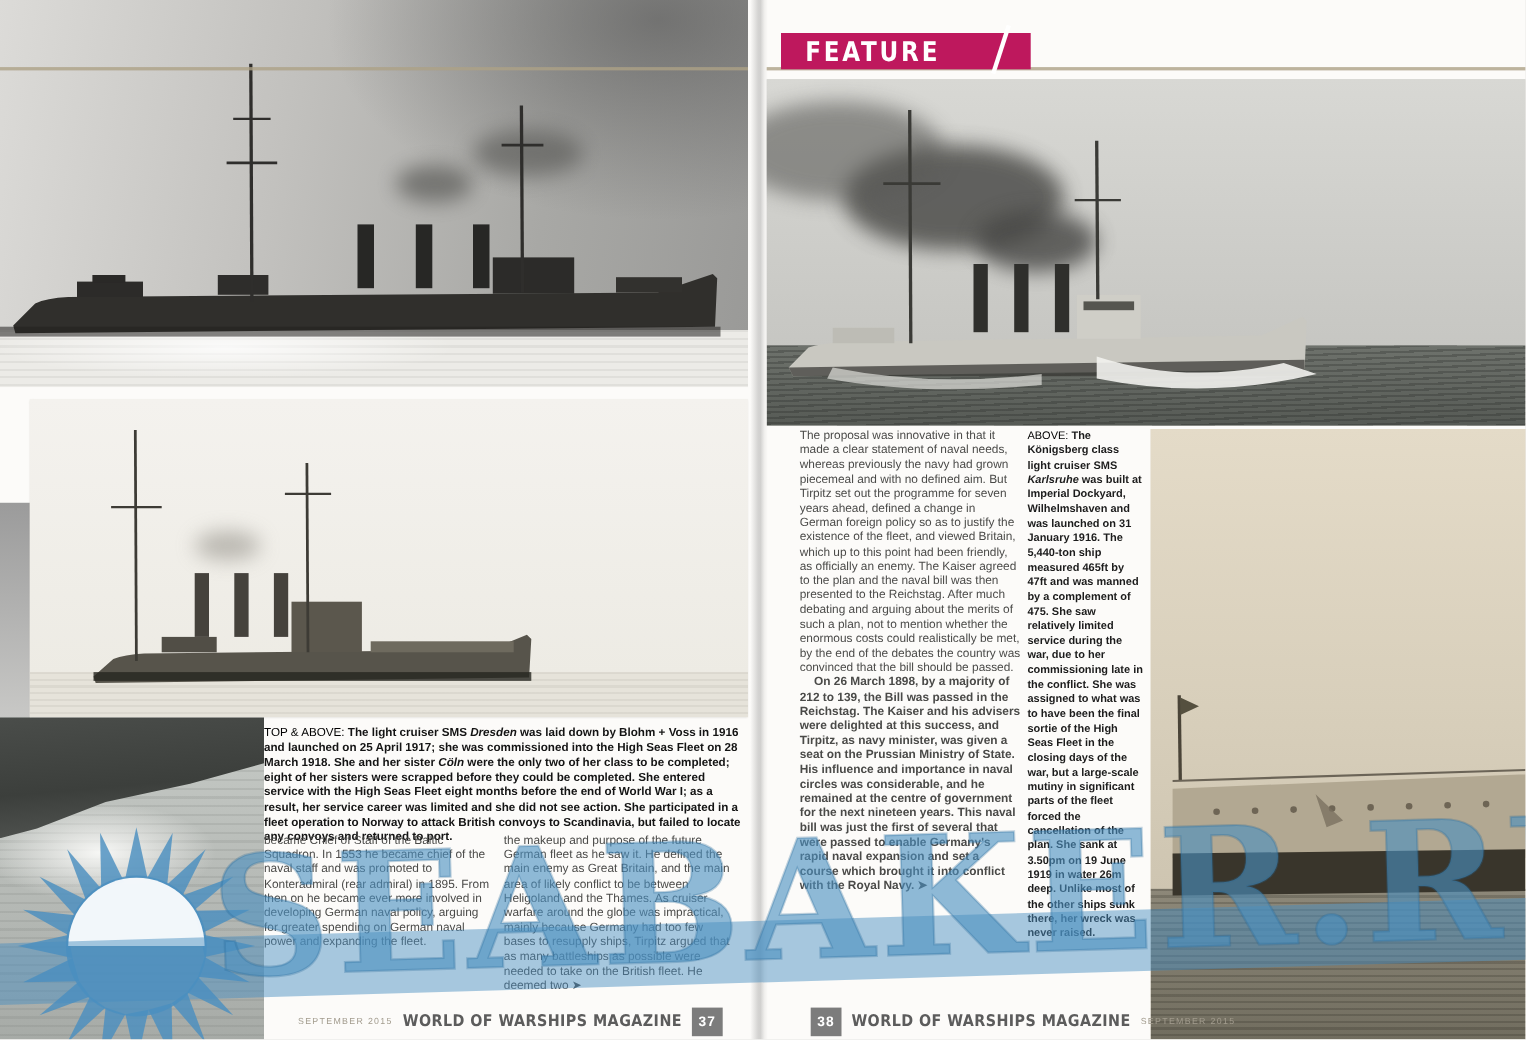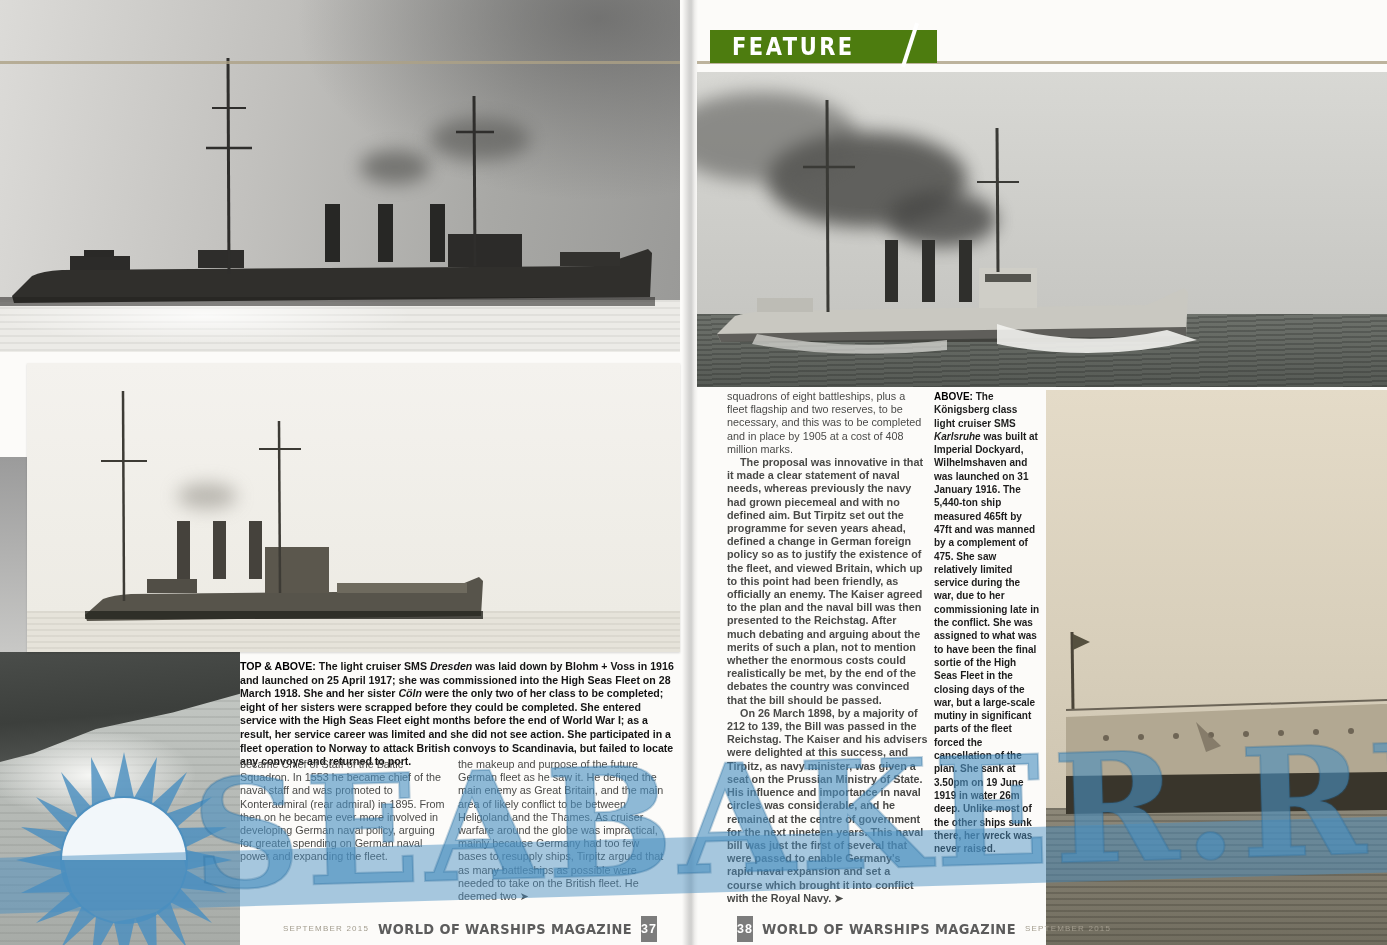--- a/index.html
+++ b/index.html
@@ -48,46 +48,46 @@
 
   
   .photo5{left:1046px;top:390px;width:341px;height:555px;z-index:2;background:#ddd4c1;}
   .photo5 .sky{top:0;height:420px;background:linear-gradient(180deg,#e4dbc8 0%,#d8cfbb 60%,#cec5b1 100%);}
   .photo5 .water{top:418px;height:137px;
     background:repeating-linear-gradient(180deg,rgba(40,38,30,.22) 0 2px,transparent 2px 6px),
                linear-gradient(180deg,#8d8879 0%,#716d5f 100%);}
 
   
   .rule{position:absolute;height:3px;background:rgba(172,161,134,.8);z-index:4;}
-  .feature-bar{left:710px;top:30px;width:227px;height:33px;background:#4d7c0f;z-index:5;
+  .feature-bar{left:710px;top:30px;width:227px;height:33px;background:#be185d;z-index:5;
     display:flex;align-items:center;padding-left:22px;box-sizing:border-box;}
   .feature-bar span{color:#fff;font-weight:bold;font-size:21px;letter-spacing:2.5px;
     transform:scaleY(1.18);font-family:"DejaVu Sans",sans-serif;}
   .slash{left:908px;top:22px;width:4px;height:46px;background:#fff;transform:rotate(18deg);z-index:6;}
 
   
   .caption{left:240px;top:660px;width:434px;z-index:3;font-size:10.6px;line-height:13.6px;
     color:#141414;font-weight:bold;}
-  .cap-lead{font-weight:bold;color:#000;}
+  .cap-lead{font-weight:normal;color:#000;}
   .it{font-style:italic;}
   .col{z-index:3;font-size:10.8px;line-height:13.2px;color:#4a4a48;}
   .col p{margin:0;}
   .col p + p{text-indent:13px;font-weight:bold;}
   .col1{left:240px;top:758px;width:206px;}
   .col2{left:458px;top:758px;width:208px;}
   .rcol{left:727px;top:390px;width:201px;}
   .sidebar{left:934px;top:390px;width:107px;z-index:3;font-size:10px;line-height:13.3px;
     color:#1c1c1c;font-weight:bold;}
 
   
   .footer{z-index:5;display:flex;align-items:center;gap:9px;height:27px;}
   .f-date{font-size:8px;font-weight:normal;color:#a29c8e;letter-spacing:1.2px;}
   .f-title{font-size:13px;font-weight:bold;color:#5c5c5c;letter-spacing:.4px;
     transform:scaleY(1.12);font-family:"DejaVu Sans",sans-serif;}
-  .f-box{width:16px;height:26px;background:#7c7c7c;color:#fff;font-weight:bold;font-size:12.5px;
+  .f-box{width:28px;height:26px;background:#7c7c7c;color:#fff;font-weight:bold;font-size:12.5px;
     display:flex;align-items:center;justify-content:center;letter-spacing:1px;}
   .footer-left{position:absolute;top:915px;right:730px;}
   .footer-right{position:absolute;top:915px;left:737px;}
 
   
   .gutter{left:682px;top:0;width:16px;height:945px;z-index:4;
     background:linear-gradient(90deg,transparent 0%,rgba(70,70,70,.22) 45%,rgba(110,110,110,.30) 58%,rgba(0,0,0,.05) 80%,transparent 100%);}
 
   
   .wm-band{left:-30px;top:852px;width:1460px;height:56px;background:rgba(74,143,192,.48);
@@ -196,21 +196,20 @@
       <line x1="130" y1="28" x2="131" y2="240" stroke="#3a3a36" stroke-width="3"></line>
       <line x1="106" y1="95" x2="158" y2="95" stroke="#3a3a36" stroke-width="2.5"></line>
       <line x1="300" y1="56" x2="301" y2="200" stroke="#3a3a36" stroke-width="3"></line>
       <line x1="280" y1="110" x2="322" y2="110" stroke="#3a3a36" stroke-width="2"></line>
       <path d="M300,252 Q380,278 470,258 L500,268 Q400,292 300,272 Z" fill="#f2f2ee" opacity="0.9"></path>
       <path d="M60,262 Q150,280 250,268 L250,278 Q140,288 55,272 Z" fill="#e8e8e4" opacity="0.65"></path>
     </svg>
   </div>
 
   <div class="abs col rcol">
-      <p>squadrons of eight battleships, plus a fleet flagship and two reserves, to be necessary, and this was to be completed and in place by 1905 at a cost of 408 million marks.</p>
       <p>The proposal was innovative in that it made a clear statement of naval needs, whereas previously the navy had grown piecemeal and with no defined aim. But Tirpitz set out the programme for seven years ahead, defined a change in German foreign policy so as to justify the existence of the fleet, and viewed Britain, which up to this point had been friendly, as officially an enemy. The Kaiser agreed to the plan and the naval bill was then presented to the Reichstag. After much debating and arguing about the merits of such a plan, not to mention whether the enormous costs could realistically be met, by the end of the debates the country was convinced that the bill should be passed.</p>
       <p>On 26 March 1898, by a majority of 212 to 139, the Bill was passed in the Reichstag. The Kaiser and his advisers were delighted at this success, and Tirpitz, as navy minister, was given a seat on the Prussian Ministry of State. His influence and importance in naval circles was considerable, and he remained at the centre of government for the next nineteen years. This naval bill was just the first of several that were passed to enable Germany's rapid naval expansion and set a course which brought it into conflict with the Royal Navy. ➤</p>
     </div>
   <div class="abs sidebar">
     <span class="cap-lead">ABOVE: </span><span><span>The Königsberg class light cruiser SMS </span><span class="it">Karlsruhe</span><span> was built at Imperial Dockyard, Wilhelmshaven and was launched on 31 January 1916. The 5,440-ton ship measured 465ft by 47ft and was manned by a complement of 475. She saw relatively limited service during the war, due to her commissioning late in the conflict. She was assigned to what was to have been the final sortie of the High Seas Fleet in the closing days of the war, but a large-scale mutiny in significant parts of the fleet forced the cancellation of the plan. She sank at 3.50pm on 19 June 1919 in water 26m deep. Unlike most of the other ships sunk there, her wreck was never raised.</span></span>
   </div>
 
   <div class="photo photo5">
     <div class="sky"></div>
     <div class="water"></div>

